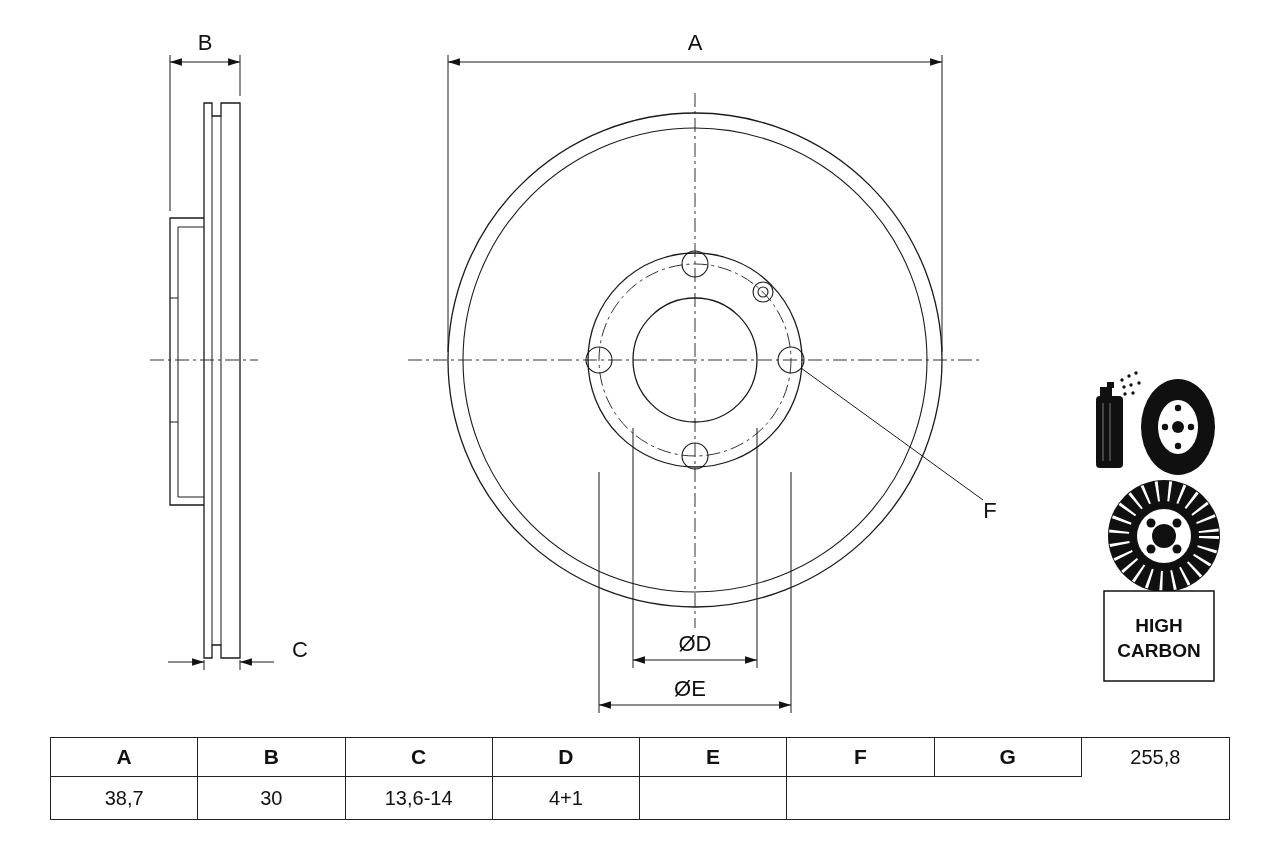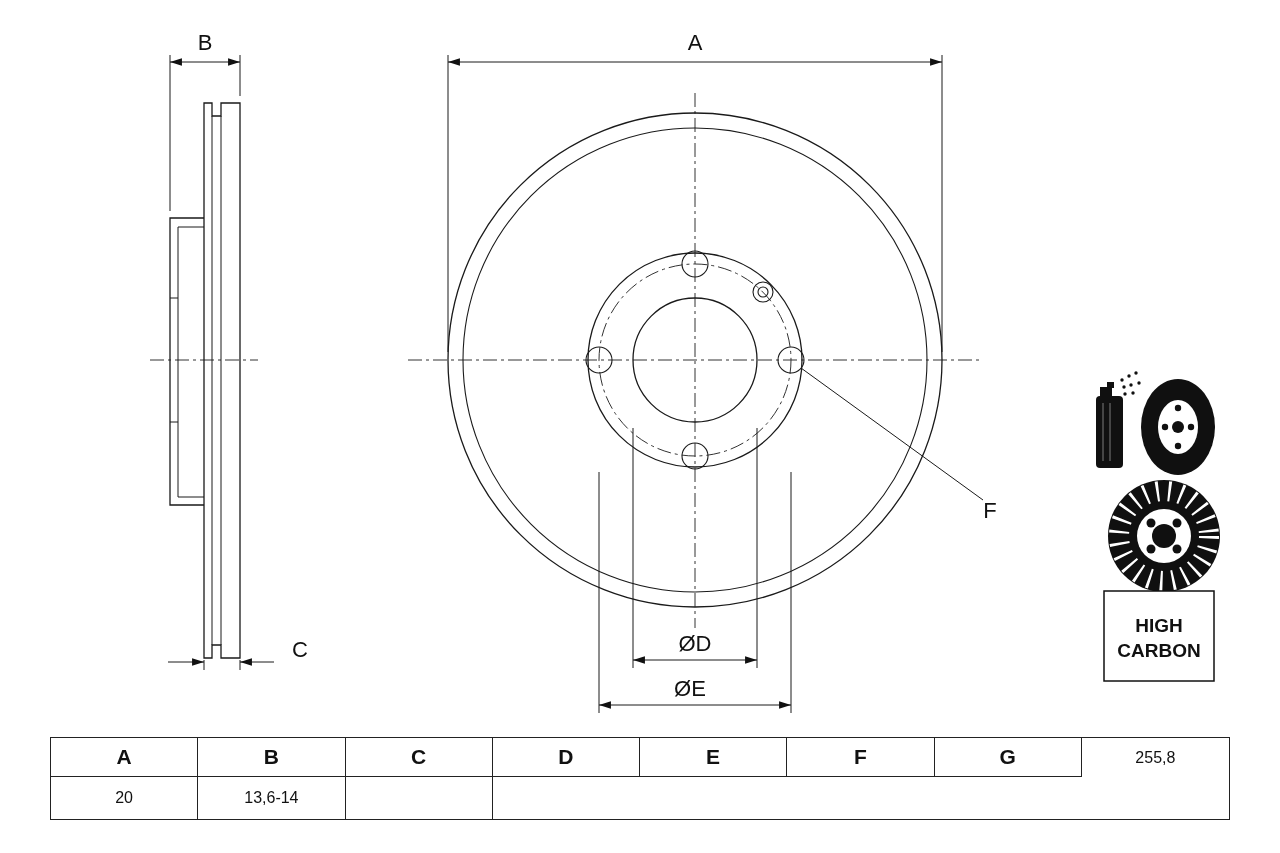--- a/index.html
+++ b/index.html
@@ -3,21 +3,21 @@
 <meta charset="utf-8">
 <style>
   html,body{margin:0;padding:0;background:#fff;}
   .canvas{position:relative;width:1280px;height:853px;background:#ffffff;overflow:hidden;
           font-family:"Liberation Sans",sans-serif;}
   svg text{font-family:"Liberation Sans",sans-serif;}
   .spec-table{position:absolute;left:50px;top:737px;width:1180px;height:83px;
               border:1px solid #222;box-sizing:border-box;background:#fff;
               display:grid;grid-template-columns:repeat(8,1fr);grid-template-rows:39px 1fr;}
   .cell{border-right:1px solid #222;display:flex;align-items:center;justify-content:center;
-        font-size:16px;color:#111;}
+        font-size:20px;color:#111;}
   .cell:nth-child(8n){border-right:none;}
   .head{border-bottom:1px solid #222;font-weight:700;font-size:21px;}
 </style>
 </head>
 <body>
 
 <div class="canvas">
 
   <svg width="1280" height="737" viewBox="0 0 1280 737">
     <defs>
@@ -137,18 +137,20 @@
   <div class="spec-table">
     <div class="cell head">A</div>
     <div class="cell head">B</div>
     <div class="cell head">C</div>
     <div class="cell head">D</div>
     <div class="cell head">E</div>
     <div class="cell head">F</div>
     <div class="cell head">G</div>
 
     <div class="cell val">255,8</div>
-    <div class="cell val">20</div>
+    <div class="cell val">38,7</div>
+    <div class="cell val">30</div>
     <div class="cell val">13,6-14</div>
+    <div class="cell val">4+1</div>
     <div class="cell val"></div>
   </div>
 
 </div>
 
 </body></html>

